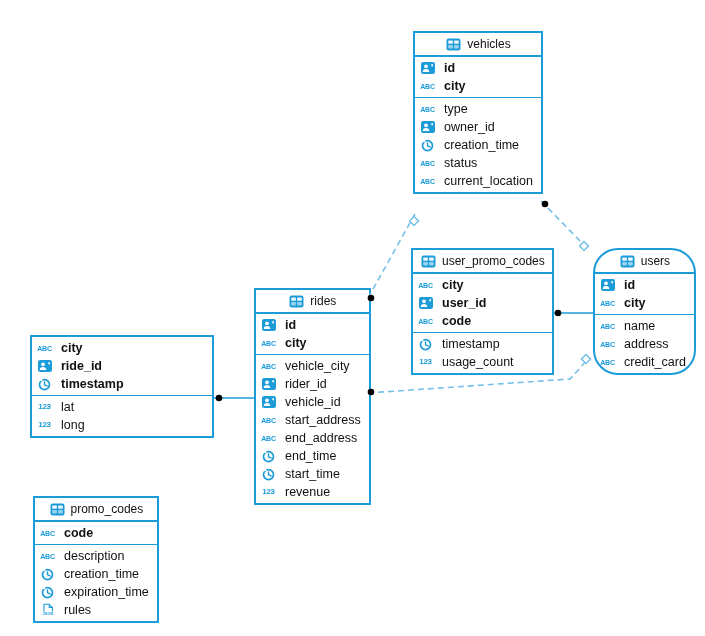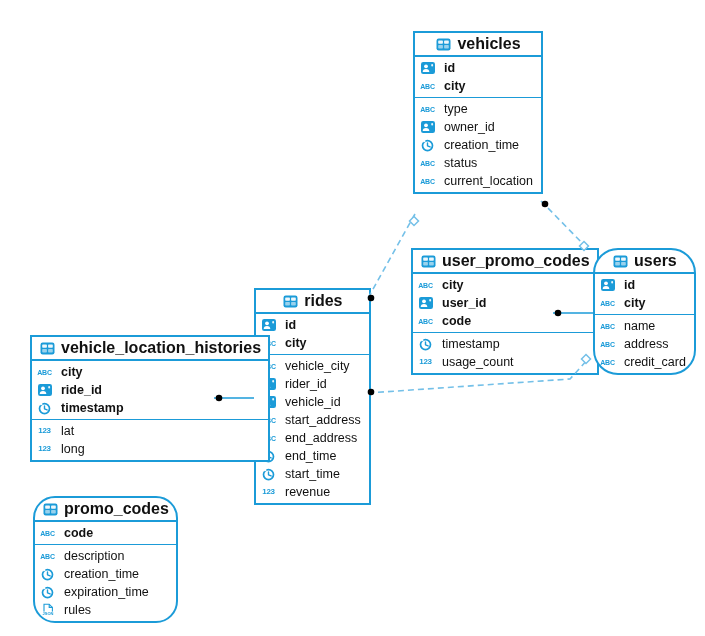--- a/index.html
+++ b/index.html
@@ -18,21 +18,21 @@
   .table-card{
     position:absolute;z-index:2;background:#ffffff;
     border:2px solid var(--accent);
     font-size:12.5px;line-height:1;color:var(--ink);
   }
   .table-header{
     display:flex;align-items:center;justify-content:center;gap:5px;
     height:24px;padding:0 7px;border-bottom:2px solid var(--accent);
     white-space:nowrap;
   }
-  .table-name{font-size:16px;font-weight:700}
+  .table-name{font-size:12px;font-weight:400}
   .section{padding:2px 0}
   .section + .section{border-top:1.5px solid var(--accent)}
   .field-row{
     display:flex;align-items:center;gap:8px;height:18px;
     padding:0 8px 0 4px;white-space:nowrap;
   }
   .field-row.pk .field-label{font-weight:700}
   .field-label{font-size:12.5px}
   .cell-icon{
     width:17px;flex:0 0 17px;display:inline-flex;
@@ -339,32 +339,20 @@
         </div>
         <div class="field-row">
           <span class="cell-icon">
             <span class="num-glyph">123</span>
           </span>
           <span class="field-label">revenue</span>
         </div>
       </div>
     </div>
     <div class="table-card" style="left: 30px; top: 335px; min-width: 184px;">
-      <div class="table-header">
-        <span class="cell-icon">
-          <svg width="15" height="13" viewBox="0 0 15 13">
-            <rect x="0.5" y="0.5" width="14" height="12" rx="2.2" fill="#1b9bd8"></rect>
-            <rect x="2.2" y="2.4" width="4.7" height="3.4" rx="0.7" fill="#ffffff" opacity="0.92"></rect>
-            <rect x="8.1" y="2.4" width="4.7" height="3.4" rx="0.7" fill="#ffffff" opacity="0.92"></rect>
-            <rect x="2.2" y="7" width="4.7" height="3.4" rx="0.7" fill="#ffffff" opacity="0.55"></rect>
-            <rect x="8.1" y="7" width="4.7" height="3.4" rx="0.7" fill="#ffffff" opacity="0.55"></rect>
-          </svg>
-        </span>
-        <span class="table-name">vehicle_location_histories</span>
-      </div>
       <div class="section">
         <div class="field-row pk">
           <span class="cell-icon">
             <span class="abc-glyph">ABC</span>
           </span>
           <span class="field-label">city</span>
         </div>
         <div class="field-row pk">
           <span class="cell-icon">
             <svg width="14" height="12" viewBox="0 0 14 12">
@@ -395,21 +383,21 @@
           <span class="field-label">lat</span>
         </div>
         <div class="field-row">
           <span class="cell-icon">
             <span class="num-glyph">123</span>
           </span>
           <span class="field-label">long</span>
         </div>
       </div>
     </div>
-    <div class="table-card" style="left: 33px; top: 496px; min-width: 124px; border-radius: 22px;">
+    <div class="table-card" style="left: 33px; top: 496px; min-width: 124px;">
       <div class="table-header">
         <span class="cell-icon">
           <svg width="15" height="13" viewBox="0 0 15 13">
             <rect x="0.5" y="0.5" width="14" height="12" rx="2.2" fill="#1b9bd8"></rect>
             <rect x="2.2" y="2.4" width="4.7" height="3.4" rx="0.7" fill="#ffffff" opacity="0.92"></rect>
             <rect x="8.1" y="2.4" width="4.7" height="3.4" rx="0.7" fill="#ffffff" opacity="0.92"></rect>
             <rect x="2.2" y="7" width="4.7" height="3.4" rx="0.7" fill="#ffffff" opacity="0.55"></rect>
             <rect x="8.1" y="7" width="4.7" height="3.4" rx="0.7" fill="#ffffff" opacity="0.55"></rect>
           </svg>
         </span>

